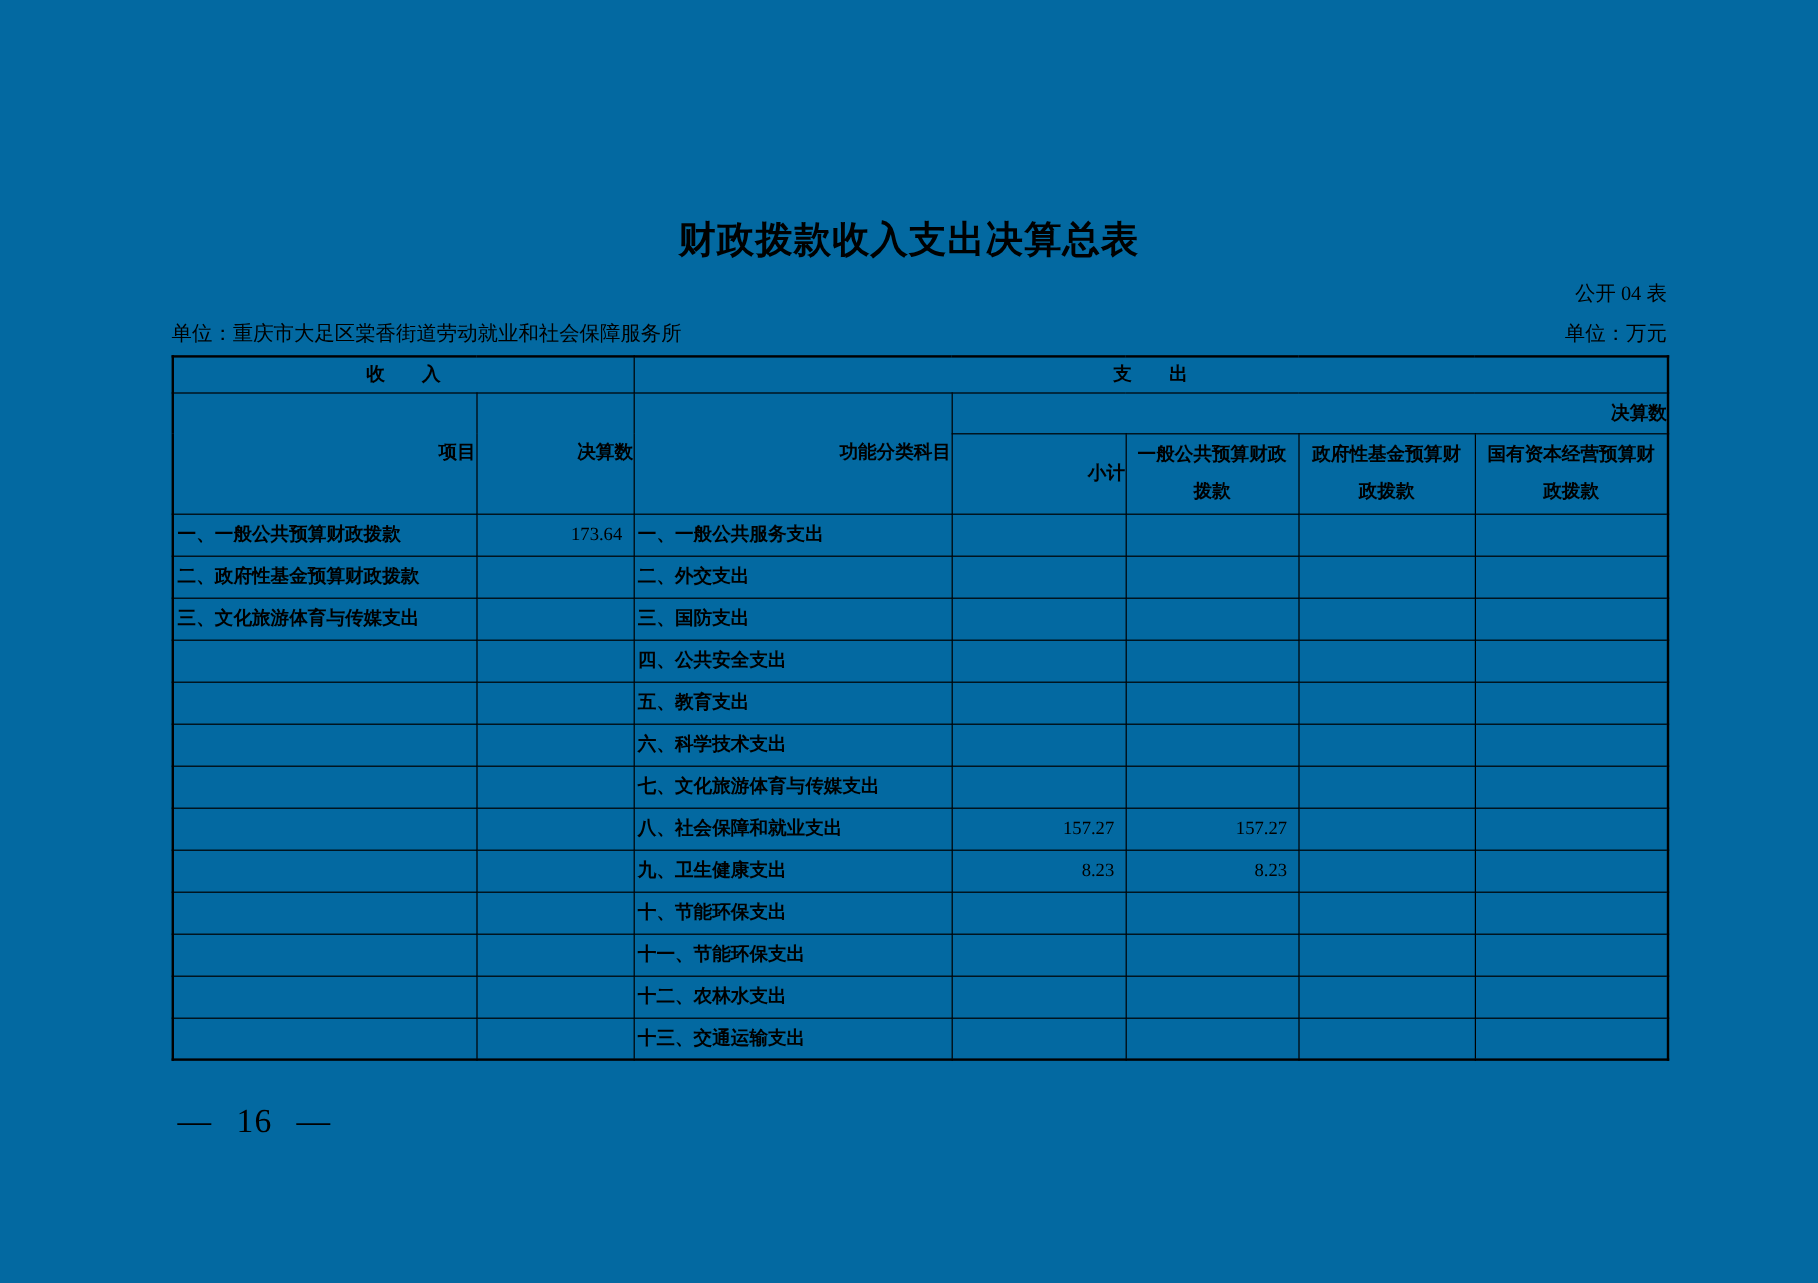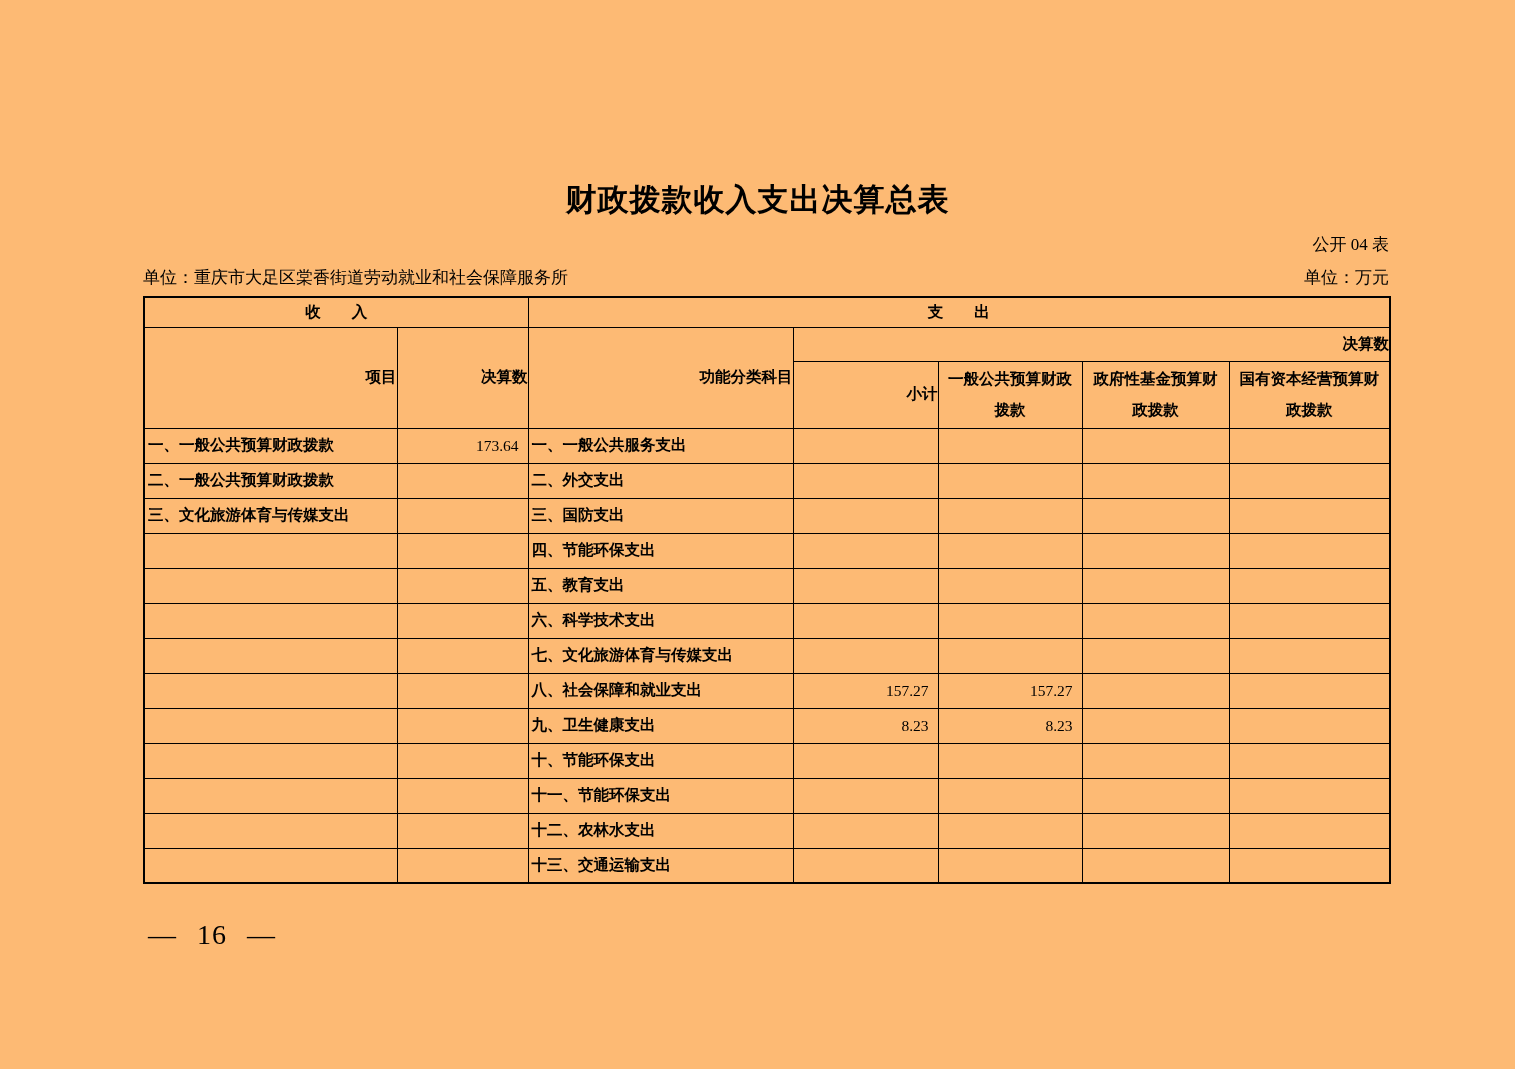--- a/index.html
+++ b/index.html
@@ -2,21 +2,21 @@
 <html><head>
 <meta charset="utf-8">
 <style>
   * { margin: 0; padding: 0; box-sizing: border-box; }
   html, body { background: #ffffff; }
   body {
     width: 1515px; height: 1069px;
     font-family: "Liberation Serif", "DejaVu Serif", serif;
     color: #000;
   }
-  .page { position: relative; width: 1515px; height: 1069px; background: #fdba74; overflow: hidden; }
+  .page { position: relative; width: 1515px; height: 1069px; background: #0369a1; overflow: hidden; }
 
   .doc-title {
     position: absolute; top: 179px; left: 0; width: 100%;
     text-align: center; font-size: 31px; font-weight: bold; letter-spacing: 1px;
   }
   .table-code {
     position: absolute; top: 233px; left: 143px; width: 1246px;
     text-align: right; font-size: 17px;
   }
   .unit-row {
@@ -96,21 +96,21 @@
       <td class="c-item">一、一般公共预算财政拨款</td>
       <td class="c-num">173.64</td>
       <td class="c-item">一、一般公共服务支出</td>
       <td class="c-num"></td>
       <td class="c-num"></td>
       <td class="c-num"></td>
       <td class="c-num"></td>
     </tr>
 
     <tr class="data-row">
-      <td class="c-item">二、一般公共预算财政拨款</td>
+      <td class="c-item">二、政府性基金预算财政拨款</td>
       <td class="c-num"></td>
       <td class="c-item">二、外交支出</td>
       <td class="c-num"></td>
       <td class="c-num"></td>
       <td class="c-num"></td>
       <td class="c-num"></td>
     </tr>
 
     <tr class="data-row">
       <td class="c-item">三、文化旅游体育与传媒支出</td>
@@ -118,21 +118,21 @@
       <td class="c-item">三、国防支出</td>
       <td class="c-num"></td>
       <td class="c-num"></td>
       <td class="c-num"></td>
       <td class="c-num"></td>
     </tr>
 
     <tr class="data-row">
       <td class="c-item"></td>
       <td class="c-num"></td>
-      <td class="c-item">四、节能环保支出</td>
+      <td class="c-item">四、公共安全支出</td>
       <td class="c-num"></td>
       <td class="c-num"></td>
       <td class="c-num"></td>
       <td class="c-num"></td>
     </tr>
 
     <tr class="data-row">
       <td class="c-item"></td>
       <td class="c-num"></td>
       <td class="c-item">五、教育支出</td>

